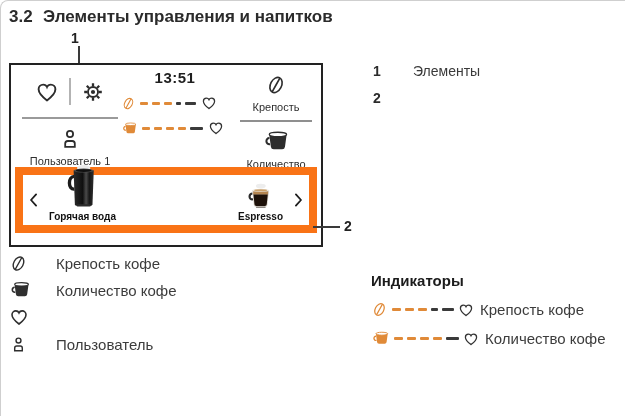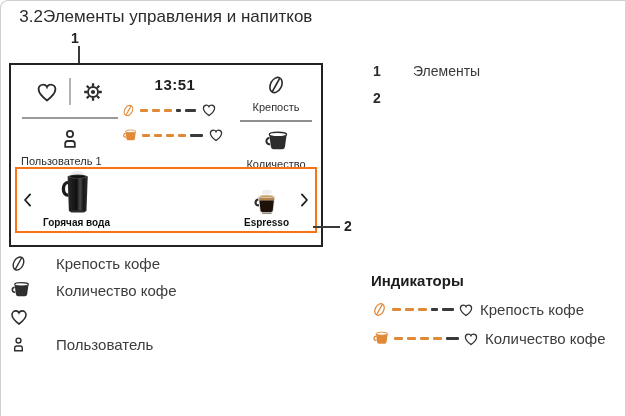--- a/index.html
+++ b/index.html
@@ -3,52 +3,52 @@
 <meta charset="utf-8">
 <style>
   html,body{margin:0;padding:0;background:#fff;}
   .page{
     position:relative;width:625px;height:416px;background:#fff;overflow:hidden;
     font-family:"Liberation Sans", sans-serif;color:#3a3a3a;
     border-top:1px solid #cfcfcf;border-left:1px solid #cfcfcf;border-radius:8px 0 0 0;
     box-sizing:border-box;
   }
   
-  .header{position:absolute;left:8px;top:6px;display:flex;font-weight:normal;font-size:17px;color:#2b2b2b;text-align:right;}
+  .header{position:absolute;left:8px;top:6px;display:flex;font-weight:bold;font-size:17px;color:#2b2b2b;}
   .header .sec{width:34px;}
   
   .callout-num{position:absolute;font-weight:bold;font-size:14px;color:#222;}
   .co1-num{left:70px;top:29px;}
   .co1-line{position:absolute;left:77px;top:45px;width:2px;height:17px;background:#3a3a3a;}
   .co2-line{position:absolute;left:312px;top:225px;width:27px;height:2px;background:#3a3a3a;}
   .co2-num{left:343px;top:217px;}
   
   .panel{position:absolute;left:8px;top:62px;width:314px;height:184px;border:2px solid #222;
     box-sizing:border-box;background:#fff;}
-  .panel-left{position:absolute;left:10px;top:10px;width:98px;text-align:left;}
+  .panel-left{position:absolute;left:10px;top:10px;width:98px;text-align:center;}
   .pl-top{display:flex;align-items:center;justify-content:center;gap:10px;margin-top:3px;color:#2d2d2d;}
   .pl-div{width:2px;height:27px;background:#b3b3b3;}
   .pl-rule{margin:12px auto 0;width:96px;border-top:2px solid #9a9a9a;}
   .panel-left .user-ic{margin-top:8px;color:#2d2d2d;}
   .small-label{font-size:11px;color:#2e2e2e;margin-top:4px;white-space:nowrap;}
   .panel-center{position:absolute;left:110px;top:4px;width:108px;}
-  .time{text-align:center;font-size:15px;font-weight:bold;color:#1f1f1f;letter-spacing:.5px;margin-top:7px;}
+  .time{text-align:center;font-size:15px;font-weight:bold;color:#1f1f1f;letter-spacing:.5px;}
   .ind-row{display:flex;align-items:center;margin-top:9px;}
   .ind-row .lead-ic{color:#E08A38;flex:none;}
   .ind-row .heart-end{color:#333;margin-left:5px;flex:none;}
   .panel-right{position:absolute;right:8px;top:8px;width:74px;text-align:center;color:#2d2d2d;}
   .pr-rule{margin:7px auto 0;width:72px;border-top:2px solid #8f8f8f;}
   .panel-right .cup-big{margin-top:7px;}
   
   .dash{height:3px;background:#3a3a3a;border-radius:1px;margin-left:4px;flex:none;}
   .dash.o{background:#E08A38;}
   .dw5{width:5px;}.dw7{width:7px;}.dw8{width:8px;}.dw9{width:9px;}
   .dw11{width:11px;}.dw12{width:12px;}.dw13{width:13px;}
   
-  .carousel{position:absolute;left:4px;top:102px;width:302px;height:66px;border:2px solid #f97316;
+  .carousel{position:absolute;left:4px;top:102px;width:302px;height:66px;border:8px solid #f97316;
     box-sizing:border-box;display:flex;background:#fff;}
   .chev{width:22px;display:flex;align-items:center;justify-content:center;color:#1e1e1e;flex:none;}
   .drinks{flex:1;display:flex;align-items:flex-end;justify-content:space-between;padding:0 4px 3px;}
   .drink{display:flex;flex-direction:column;align-items:center;}
   .drink-label{font-size:10px;font-weight:bold;color:#111;margin-top:1px;white-space:nowrap;}
   
   .legend{position:absolute;left:372px;top:62px;font-size:14px;color:#3a3a3a;}
   .legend-row{display:flex;margin-bottom:11px;}
   .legend-num{width:40px;font-weight:bold;color:#2b2b2b;}
   

